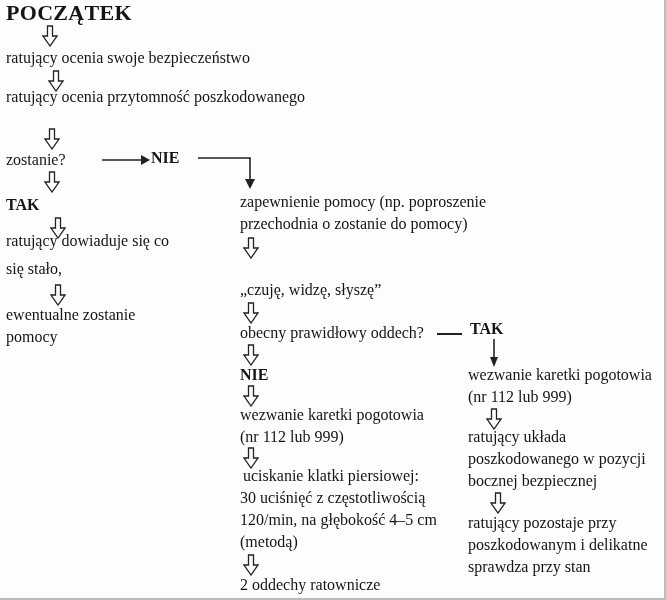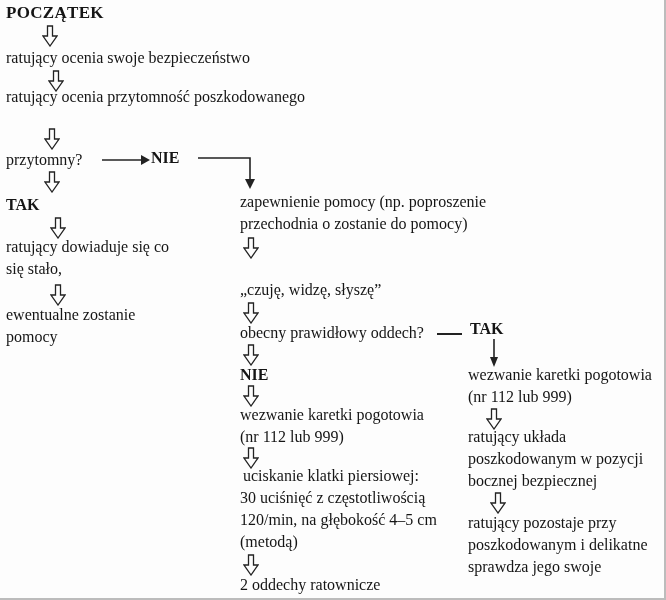--- a/index.html
+++ b/index.html
@@ -5,21 +5,21 @@
   html,body{margin:0;padding:0;background:#fff;}
   .stage{
     position:relative;width:666px;height:600px;box-sizing:border-box;
     background:#fdfdfd;
     border-right:2px solid #bcbcbc;border-bottom:2px solid #bcbcbc;
     font-family:"Liberation Serif","DejaVu Serif",serif;
     font-size:16px;color:#151515;overflow:hidden;
   }
   .t{position:absolute;white-space:nowrap;line-height:18px;}
   .b{font-weight:bold;}
-  .big{font-size:17px;letter-spacing:.3px;}
+  .big{font-size:22px;letter-spacing:.3px;}
   .arr{position:absolute;}
   .dash{position:absolute;width:25px;height:0;border-top:2px solid #222;}
 </style>
 </head>
 <body>
 
 <svg width="0" height="0" style="position:absolute" aria-hidden="true">
   <defs>
     <path id="hd" d="M5.5 1 L10.5 1 L10.5 11 L15 11 L8 21 L1 11 L5.5 11 Z" fill="#fdfdfd" stroke="#222" stroke-width="1.3"></path>
   </defs>
@@ -38,21 +38,21 @@
   <svg class="arr" style="left:48px;top:70px" width="16" height="22">
       <use href="#hd"></use>
     </svg>
 
   <div class="t" style="left:6px;top:88px">ratujący ocenia przytomność poszkodowanego</div>
 
   <svg class="arr" style="left:44px;top:128px" width="16" height="22">
       <use href="#hd"></use>
     </svg>
 
-  <div class="t" style="left:6px;top:151px">przytomny?</div>
+  <div class="t" style="left:6px;top:151px">zostanie?</div>
 
   <svg class="arr" style="left:102px;top:153px" width="48" height="14">
     <line x1="0" y1="7" x2="40" y2="7" stroke="#222" stroke-width="1.6"></line>
     <path d="M39 2 L48 7 L39 12 Z" fill="#222"></path>
   </svg>
 
   <div class="t b" style="left:151px;top:149px">NIE</div>
 
   <svg class="arr" style="left:198px;top:155px" width="60" height="36">
     <path d="M0 3 H52 V25" fill="none" stroke="#222" stroke-width="1.6"></path>
@@ -62,21 +62,21 @@
   <svg class="arr" style="left:44px;top:171px" width="16" height="22">
       <use href="#hd"></use>
     </svg>
 
   <div class="t b" style="left:6px;top:196px">TAK</div>
 
   <svg class="arr" style="left:50px;top:217px" width="16" height="22">
       <use href="#hd"></use>
     </svg>
 
-  <div class="t" style="left:6px;top:238px">ratujący dowiaduje się co</div>
+  <div class="t" style="left:6px;top:232px">ratujący dowiaduje się co</div>
   <div class="t" style="left:6px;top:260px">się stało,</div>
 
   <svg class="arr" style="left:50px;top:284px" width="16" height="22">
       <use href="#hd"></use>
     </svg>
 
   <div class="t" style="left:6px;top:306px">ewentualne zostanie</div>
   <div class="t" style="left:6px;top:328px">pomocy</div>
 
   <div class="t" style="left:240px;top:193px">zapewnienie pomocy (np. poproszenie</div>
@@ -132,24 +132,24 @@
   </svg>
 
   <div class="t" style="left:468px;top:366px">wezwanie karetki pogotowia</div>
   <div class="t" style="left:468px;top:388px">(nr 112 lub 999)</div>
 
   <svg class="arr" style="left:486px;top:408px" width="16" height="22">
       <use href="#hd"></use>
     </svg>
 
   <div class="t" style="left:468px;top:428px">ratujący układa</div>
-  <div class="t" style="left:468px;top:450px">poszkodowanym w pozycji</div>
+  <div class="t" style="left:468px;top:450px">poszkodowanego w pozycji</div>
   <div class="t" style="left:468px;top:472px">bocznej bezpiecznej</div>
 
   <svg class="arr" style="left:490px;top:492px" width="16" height="22">
       <use href="#hd"></use>
     </svg>
 
   <div class="t" style="left:468px;top:514px">ratujący pozostaje przy</div>
   <div class="t" style="left:468px;top:536px">poszkodowanym i delikatne</div>
-  <div class="t" style="left:468px;top:558px">sprawdza jego swoje</div>
+  <div class="t" style="left:468px;top:558px">sprawdza przy stan</div>
 
 </div>
 
 </body></html>

